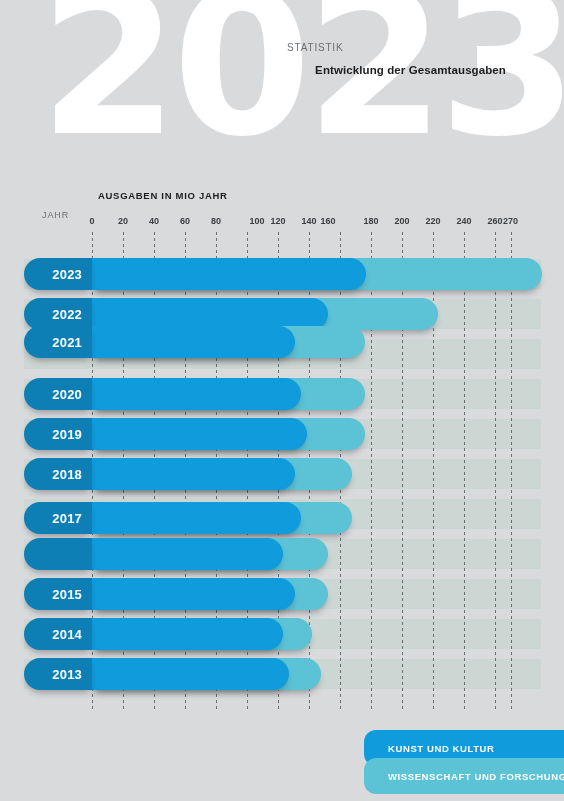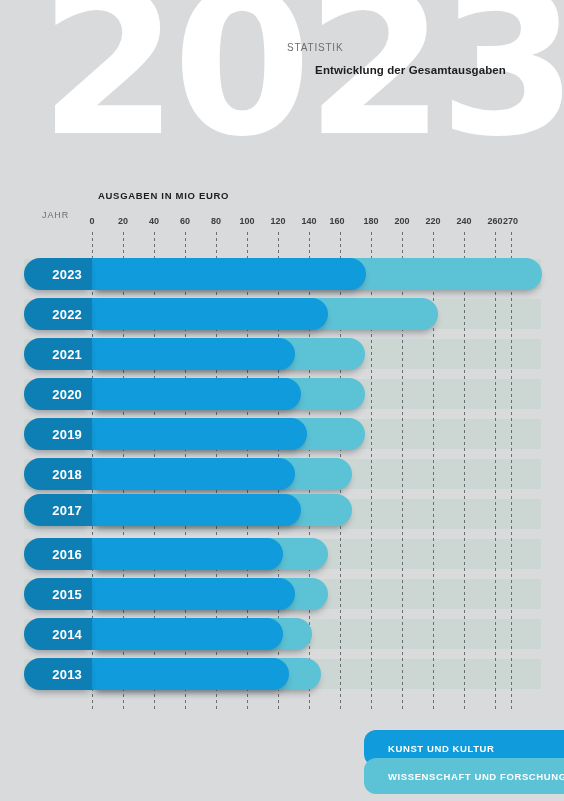--- a/index.html
+++ b/index.html
@@ -119,21 +119,21 @@
 
 <div id="header">
   <div id="watermark">2023</div>
   <div id="header-text">
     <div id="kicker">STATISTIK</div>
     <div id="headline">Entwicklung der Gesamtausgaben</div>
   </div>
 </div>
 
 <div id="chart">
-  <div id="axis-title">AUSGABEN IN MIO EURO</div>
+  <div id="axis-title">AUSGABEN IN MIO JAHR</div>
   <div id="year-axis-label">JAHR</div>
 
   <div id="bands">
       <div class="band" style="top: 113px;"></div>
       <div class="band" style="top: 153px;"></div>
       <div class="band" style="top: 193px;"></div>
       <div class="band" style="top: 233px;"></div>
       <div class="band" style="top: 273px;"></div>
       <div class="band" style="top: 313px;"></div>
       <div class="band" style="top: 353px;"></div>
@@ -158,45 +158,45 @@
       <div class="gridline" style="left: 464px; top: 86px; height: 480px;"></div>
       <div class="gridline" style="left: 495px; top: 86px; height: 480px;"></div>
       <div class="gridline" style="left: 511px; top: 86px; height: 480px;"></div>
     </div>
   <div id="ticklabels">
       <div class="ticklabel" style="left: 92px;">0</div>
       <div class="ticklabel" style="left: 123px;">20</div>
       <div class="ticklabel" style="left: 154px;">40</div>
       <div class="ticklabel" style="left: 185px;">60</div>
       <div class="ticklabel" style="left: 216px;">80</div>
-      <div class="ticklabel" style="left: 247px;">100</div>
+      <div class="ticklabel" style="left: 257px;">100</div>
       <div class="ticklabel" style="left: 278px;">120</div>
       <div class="ticklabel" style="left: 309px;">140</div>
-      <div class="ticklabel" style="left: 337px;">160</div>
+      <div class="ticklabel" style="left: 328px;">160</div>
       <div class="ticklabel" style="left: 371px;">180</div>
       <div class="ticklabel" style="left: 402px;">200</div>
       <div class="ticklabel" style="left: 433px;">220</div>
       <div class="ticklabel" style="left: 464px;">240</div>
       <div class="ticklabel" style="left: 495px;">260</div>
       <div class="ticklabel" style="left: 510.5px;">270</div>
     </div>
   <div id="bars">
       <div class="bar-row" style="top: 112px; width: 564px;">
         <div class="seg seg-light" style="left: 92px; width: 449.5px;"></div>
         <div class="seg seg-mid" style="left: 92px; width: 274.35px;"></div>
         <div class="seg seg-year"></div>
         <div class="year-text">2023</div>
       </div>
       <div class="bar-row" style="top: 152px; width: 564px;">
         <div class="seg seg-light" style="left: 92px; width: 345.65px;"></div>
         <div class="seg seg-mid" style="left: 92px; width: 235.6px;"></div>
         <div class="seg seg-year"></div>
         <div class="year-text">2022</div>
       </div>
-      <div class="bar-row" style="top: 192px; width: 512px; text-align: center;">
+      <div class="bar-row" style="top: 180px; width: 512px; text-align: center;">
         <div class="seg seg-light" style="left: 92px; width: 272.8px;"></div>
         <div class="seg seg-mid" style="left: 92px; width: 203.05px;"></div>
         <div class="seg seg-year"></div>
         <div class="year-text">2021</div>
       </div>
       <div class="bar-row" style="top: 232px; width: 564px;">
         <div class="seg seg-light" style="left: 92px; width: 272.8px;"></div>
         <div class="seg seg-mid" style="left: 92px; width: 209.25px;"></div>
         <div class="seg seg-year"></div>
         <div class="year-text">2020</div>
@@ -206,31 +206,30 @@
         <div class="seg seg-mid" style="left: 92px; width: 215.45px;"></div>
         <div class="seg seg-year"></div>
         <div class="year-text">2019</div>
       </div>
       <div class="bar-row" style="top: 312px; width: 564px;">
         <div class="seg seg-light" style="left: 92px; width: 260.4px;"></div>
         <div class="seg seg-mid" style="left: 92px; width: 203.05px;"></div>
         <div class="seg seg-year"></div>
         <div class="year-text">2018</div>
       </div>
-      <div class="bar-row" style="top: 348px; width: 564px;">
+      <div class="bar-row" style="top: 356px; width: 564px;">
         <div class="seg seg-light" style="left: 92px; width: 260.4px;"></div>
         <div class="seg seg-mid" style="left: 92px; width: 209.25px;"></div>
         <div class="seg seg-year"></div>
         <div class="year-text">2017</div>
       </div>
       <div class="bar-row" style="top: 392px; width: 564px;">
         <div class="seg seg-light" style="left: 92px; width: 235.6px;"></div>
         <div class="seg seg-mid" style="left: 92px; width: 190.65px;"></div>
         <div class="seg seg-year"></div>
-        <div class="year-text">2016</div>
       </div>
       <div class="bar-row" style="top: 432px; width: 564px;">
         <div class="seg seg-light" style="left: 92px; width: 235.6px;"></div>
         <div class="seg seg-mid" style="left: 92px; width: 203.05px;"></div>
         <div class="seg seg-year"></div>
         <div class="year-text">2015</div>
       </div>
       <div class="bar-row" style="top: 472px; width: 564px;">
         <div class="seg seg-light" style="left: 92px; width: 220.1px;"></div>
         <div class="seg seg-mid" style="left: 92px; width: 190.65px;"></div>

